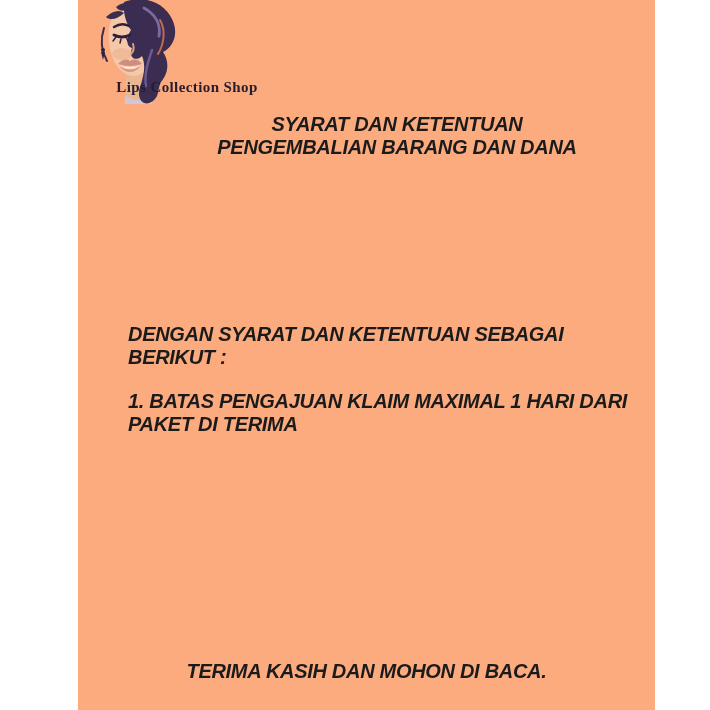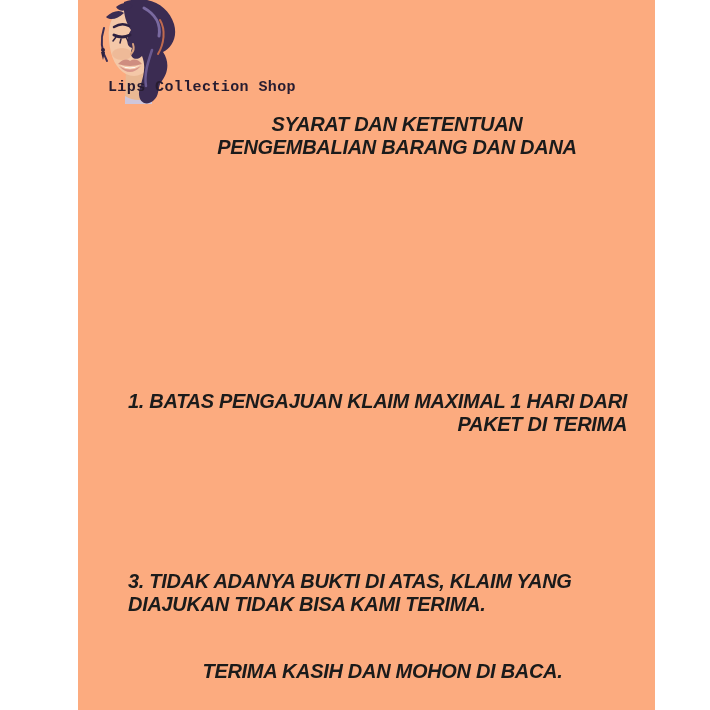--- a/index.html
+++ b/index.html
@@ -39,26 +39,26 @@
     top: 0;
     width: 92px;
     height: 104px;
     display: block;
   }
   .logo-text {
     position: absolute;
     left: 0;
     top: 79px;
     width: 218px;
-    font-family: Liberation Mono, monospace;
+    font-family: Liberation Serif, serif;
     font-size: 15px;
     font-weight: 700;
     letter-spacing: 0.4px;
     color: #271c30;
-    text-align: right;
+    text-align: center;
     white-space: nowrap;
   }
   
   .txt {
     position: absolute;
     color: #1b1b1b;
     font-style: italic;
     font-weight: 700;
     font-size: 20px;
     line-height: 23px;
@@ -66,29 +66,28 @@
     white-space: pre;
   }
   .title {
     left: 0;
     top: 113px;
     width: 638px;
     text-align: center;
   }
   .p-intro      { left: 50px; top: 207px; }
   .p-heading    { left: 50px; top: 323px; }
-  .p-item1      { left: 50px; top: 390px; text-align: right; }
+  .p-item1      { left: 50px; top: 390px; }
   .p-item2      { left: 50px; top: 458px; }
   .p-item3      { left: 50px; top: 570px; }
   .closing {
     left: 0;
     top: 660px;
     width: 577px;
     text-align: center;
-    padding-left: 16px;
   }
 </style>
 </head>
 <body>
 
 <div class="canvas">
   <div class="flyer">
 
     <div class="logo">
       <svg viewBox="0 0 92 104" aria-hidden="true">
@@ -123,24 +122,24 @@
         <circle cx="11" cy="50" r="2" fill="#2d2140"></circle>
         <path d="M9,52 L13,52 L11,60 Z" fill="#2d2140"></path>
       </svg>
       <div class="logo-text">Lips Collection Shop</div>
     </div>
 
     <div class="txt title">SYARAT DAN KETENTUAN
 PENGEMBALIAN BARANG DAN DANA</div>
 
 
+    <div class="txt p-heading">DENGAN SYARAT DAN KETENTUAN SEBAGAI
+BERIKUT :</div>
 
     <div class="txt p-item1">1. BATAS PENGAJUAN KLAIM MAXIMAL 1 HARI DARI
 PAKET DI TERIMA</div>
 
 
-    <div class="txt p-item3">3. TIDAK ADANYA BUKTI DI ATAS, KLAIM YANG
-DIAJUKAN TIDAK BISA KAMI TERIMA.</div>
 
     <div class="txt closing">TERIMA KASIH DAN MOHON DI BACA.</div>
 
   </div>
 </div>
 
 </body></html>

